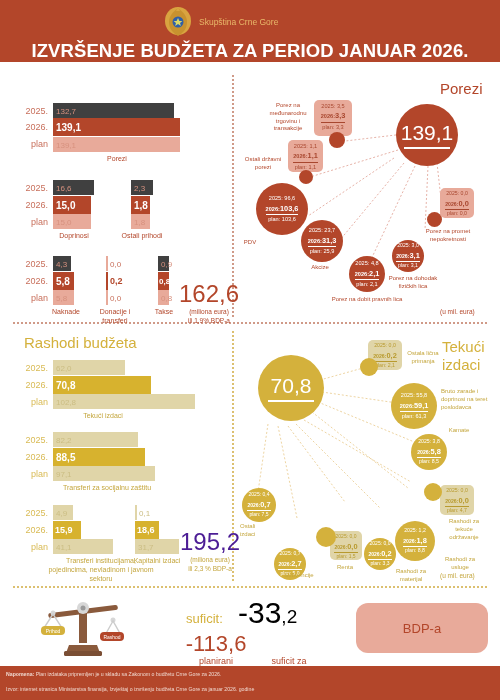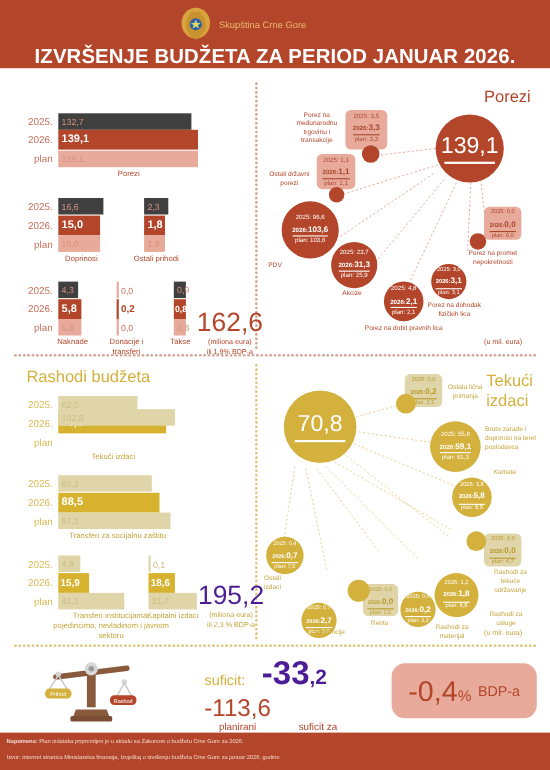--- a/index.html
+++ b/index.html
@@ -87,21 +87,21 @@
   .blabel{position:absolute;font-size:6px;line-height:1.3;text-align:center;}
   .blabel.red{color:#b3462a;}
   .blabel.gold{color:#c4a63d;}
   .unit{position:absolute;font-size:6.5px;}
   .unit.red{color:#b3462a;}
   .unit.gold{color:#c4a63d;}
   .connsvg{position:absolute;left:0;top:0;pointer-events:none;}
 
   
   .suf-label{position:absolute;font-size:13px;color:#d4b13c;}
-  .suf-num{position:absolute;font-size:30px;color:#4c1d95;font-weight:bold;}
+  .suf-num{position:absolute;font-size:30px;color:#000000;}
   .suf-num .dec{font-size:19px;}
   .plan-num{position:absolute;font-size:22px;color:#b3462a;text-align:center;}
   .plan-cap{position:absolute;font-size:9px;color:#b3462a;text-align:center;line-height:1.15;}
   .bdp-box{position:absolute;background:#e8aa9a;border-radius:12px;
            display:flex;align-items:center;justify-content:center;gap:6px;}
   .bdp-box .pct{font-size:26px;color:#b3462a;}
   .bdp-box .pct .small{font-size:14px;}
   .bdp-box .lbl{font-size:13px;color:#b3462a;}
 
   .footer{position:absolute;left:0;bottom:0;width:500px;height:34px;background:#b3462a;}
@@ -318,21 +318,21 @@
     <div class="rowlabel gold big" style="left:10px;top:363px;width:38px;">2025.</div>
     <div class="rowlabel gold big" style="left:10px;top:380px;width:38px;">2026.</div>
     <div class="rowlabel gold big" style="left:10px;top:397px;width:38px;">plan</div>
 
     <div class="bar g1" style="left:53px;top:360px;width:72px;">
       <span class="v">62,0</span>
       </div>
     <div class="bar g2" style="left:53px;top:376px;width:98px;height:18px;">
       <span class="v">70,8</span>
       </div>
-    <div class="bar g3" style="left:53px;top:372px;width:106px;">
+    <div class="bar g3" style="left:53px;top:394px;width:142px;">
       <span class="v">102,8</span>
       </div>
     <div class="catlabel gold" style="left:55px;top:412px;width:96px;">Tekući izdaci</div>
   </div>
 
   <div class="bargroup">
     <div class="rowlabel gold big" style="left:10px;top:435px;width:38px;">2025.</div>
     <div class="rowlabel gold big" style="left:10px;top:452px;width:38px;">2026.</div>
     <div class="rowlabel gold big" style="left:10px;top:469px;width:38px;">plan</div>
 
@@ -512,23 +512,20 @@
   <div class="suf-num" style="left:238px;top:596px;">
     <span>-33</span><span class="dec">,2</span>
   </div>
   <div class="plan-num" style="left:180px;top:631px;width:72px;">-113,6</div>
   <div class="plan-cap" style="left:180px;top:656px;width:72px;">planirani</div>
   <div class="plan-cap" style="left:180px;top:666px;width:72px;">deficit</div>
   <div class="plan-cap" style="left:256px;top:656px;width:66px;">suficit za</div>
   <div class="plan-cap" style="left:256px;top:666px;width:66px;">2025.</div>
 
   <div class="bdp-box" style="left:356px;top:603px;width:132px;height:50px;">
-    <div class="pct">
-      <span>-0,4</span><span class="small">%</span>
-    </div>
     <div class="lbl">BDP-a</div>
   </div>
 
   <div class="footer">
     <div class="f1">
       <b>Napomena:</b><span> Plan izdataka pripremljen je u skladu sa Zakonom o budžetu Crne Gore za  2026.</span>
     </div>
     <div class="f2">Izvor: internet stranica Ministarstva finansija, Izvještaj o izvršenju budžeta Crne Gore za  januar 2026. godine</div>
   </div>
 

